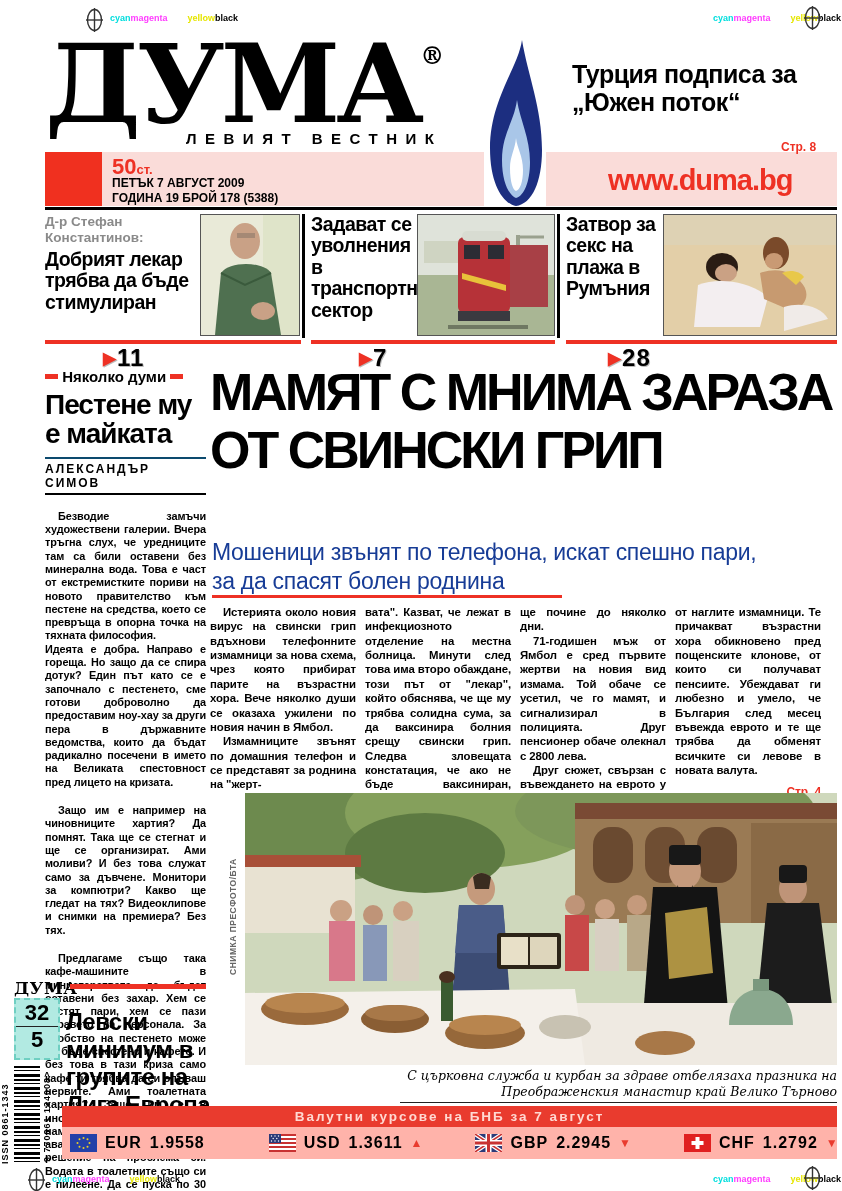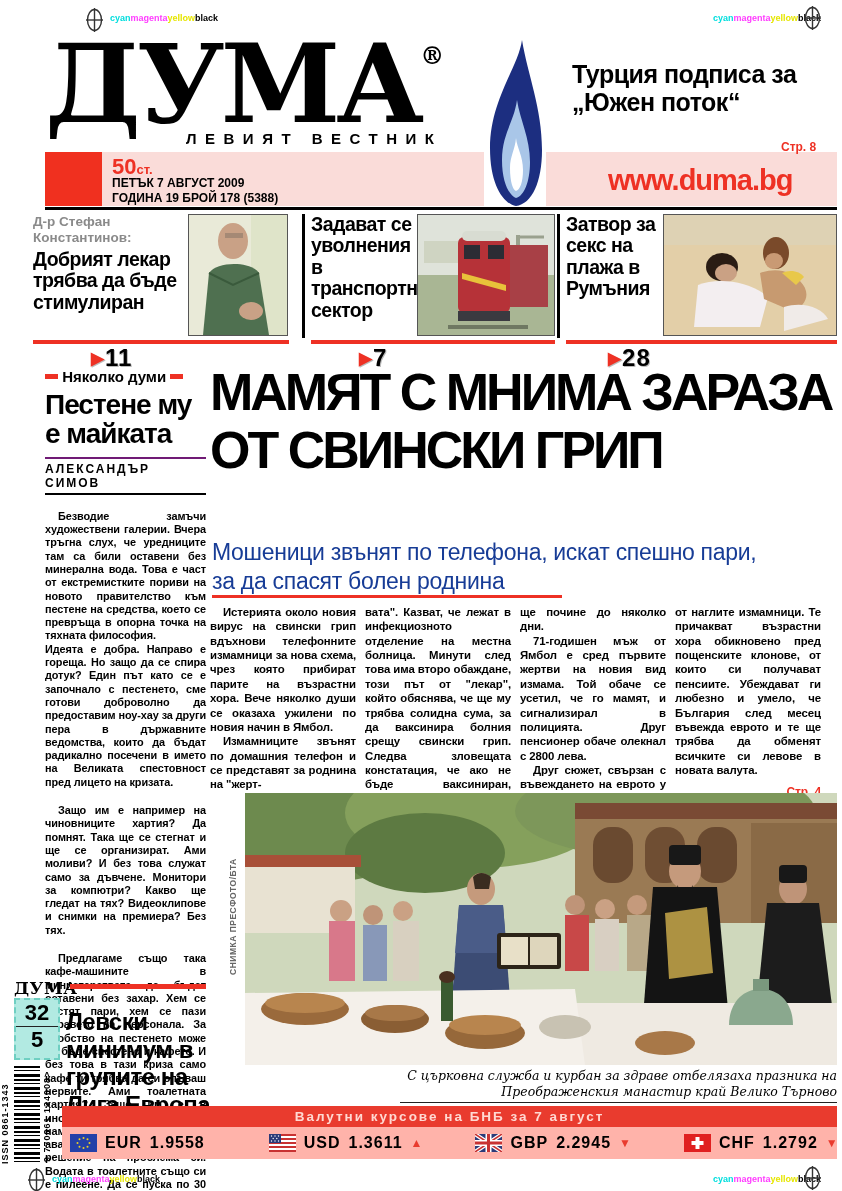--- a/index.html
+++ b/index.html
@@ -13,21 +13,21 @@
   html,body{background:#fff;}
   body{font-family:"Liberation Sans",sans-serif;color:#000;}
   .page{position:relative;width:842px;height:1191px;background:#fff;overflow:hidden;margin:0 auto;}
   .abs{position:absolute;}
 
   
   .regmark{display:inline-block;vertical-align:middle;}
   .cmyk{font-size:9px;font-weight:bold;letter-spacing:0;}
   .cmyk .c{color:#00dede;}
   .cmyk .m{color:#ff3dff;}
-  .cmyk .y{color:#e6e600;}
+  .cmyk .y{color:#e6e600;padding-left:20px;}
   .cmyk .k{color:#000;}
 
   
   .logo{font-family:"DejaVu Serif","Liberation Serif",serif;font-weight:bold;font-size:108px;line-height:0.9;letter-spacing:-4px;}
   .logo .reg{font-size:24px;vertical-align:58px;letter-spacing:0;}
   .tagline{font-weight:bold;font-size:15px;letter-spacing:8.5px;}
   .pinkband{background:var(--pink);}
   .redsquare{background:#f0301f;}
   .price{color:var(--red);font-weight:bold;font-size:22px;line-height:1;}
   .price small{font-size:13px;}
@@ -42,21 +42,21 @@
   .kicker{color:#8a8a8a;font-weight:bold;font-size:13.5px;line-height:1.15;}
   .teasertitle{font-weight:bold;font-size:19.5px;line-height:1.1;letter-spacing:-0.5px;}
   .pagenum{font-weight:bold;font-size:24px;letter-spacing:1px;text-shadow:1px 1px 0 #bbb;}
   .tri{color:var(--red);font-size:17px;vertical-align:2px;}
   .photoframe{border:1px solid #555;overflow:hidden;}
 
   
   .sechead{font-weight:bold;font-size:15px;}
   .sechead .dash{display:inline-block;width:13px;height:5px;background:var(--red);vertical-align:3px;}
   .optitle{font-weight:bold;font-size:28px;line-height:1.05;letter-spacing:-1px;}
-  .author{font-weight:bold;font-size:12px;letter-spacing:2px;border-top:2px solid #701a75;border-bottom:2px solid #000;padding:3px 0;}
+  .author{font-weight:bold;font-size:12px;letter-spacing:2px;border-top:2px solid #0c4a6e;border-bottom:2px solid #000;padding:3px 0;}
   .opbody{font-weight:bold;font-size:10.9px;line-height:1.22;text-align:justify;letter-spacing:-0.1px;}
   .opbody p.ind{text-indent:13px;margin-top:15px;}
 
   
   .headline{font-weight:bold;font-size:52px;line-height:1.11;letter-spacing:-3px;}
   .subhead{color:var(--blue);font-size:23px;line-height:1.25;letter-spacing:-0.3px;}
   .colbody{font-weight:bold;font-size:11.4px;line-height:1.26;text-align:justify;letter-spacing:-0.1px;}
   .colbody p.ind{text-indent:13px;}
   .cols{display:flex;gap:9px;}
   .cols>div{width:146px;}
@@ -119,21 +119,21 @@
       <path d="M33 62 C30 84 18 96 18 122 C18 146 26 158 32 160 C40 158 46 144 46 124 C46 100 36 82 33 62 Z" fill="#a9c6e8"></path>
       <path d="M32 100 C31 112 26 118 26 130 C26 144 29 152 32 153 C36 152 39 144 39 132 C39 118 33 110 32 100 Z" fill="#fff"></path>
     </svg>
   </div>
 
   <div class="abs topstory" style="left:572px;top:60px;width:240px;">Турция подписа за „Южен поток“</div>
   <div class="abs pageref" style="left:781px;top:140px;">Стр. 8</div>
 
   <div class="abs blackrule" style="left:45px;top:207px;width:792px;height:3px;"></div>
 
-  <div class="abs" style="left:33px;top:214px;width:256px;height:150px;">
+  <div class="abs" style="left:45px;top:214px;width:256px;height:150px;">
     <div class="kicker" style="width:150px;">Д-р Стефан Константинов:</div>
     <div class="teasertitle" style="width:152px;margin-top:4px;">Добрият лекар трябва да бъде стимулиран</div>
     <div class="abs photoframe" style="left:155px;top:0;width:100px;height:122px;">
       <svg width="98" height="120" viewBox="0 0 98 120">
         <rect width="98" height="120" fill="#e9ead8"></rect>
         <rect x="62" y="0" width="36" height="120" fill="#dfe4c9"></rect>
         <ellipse cx="44" cy="26" rx="15" ry="18" fill="#c9a186"></ellipse>
         <rect x="36" y="18" width="18" height="5" fill="#8d7a6a" opacity="0.6"></rect>
         <path d="M14 120 L20 58 C28 46 62 46 70 58 L80 120 Z" fill="#4f7050"></path>
         <path d="M20 58 L44 70 L70 58" stroke="#3a5a3c" stroke-width="2" fill="none"></path>

